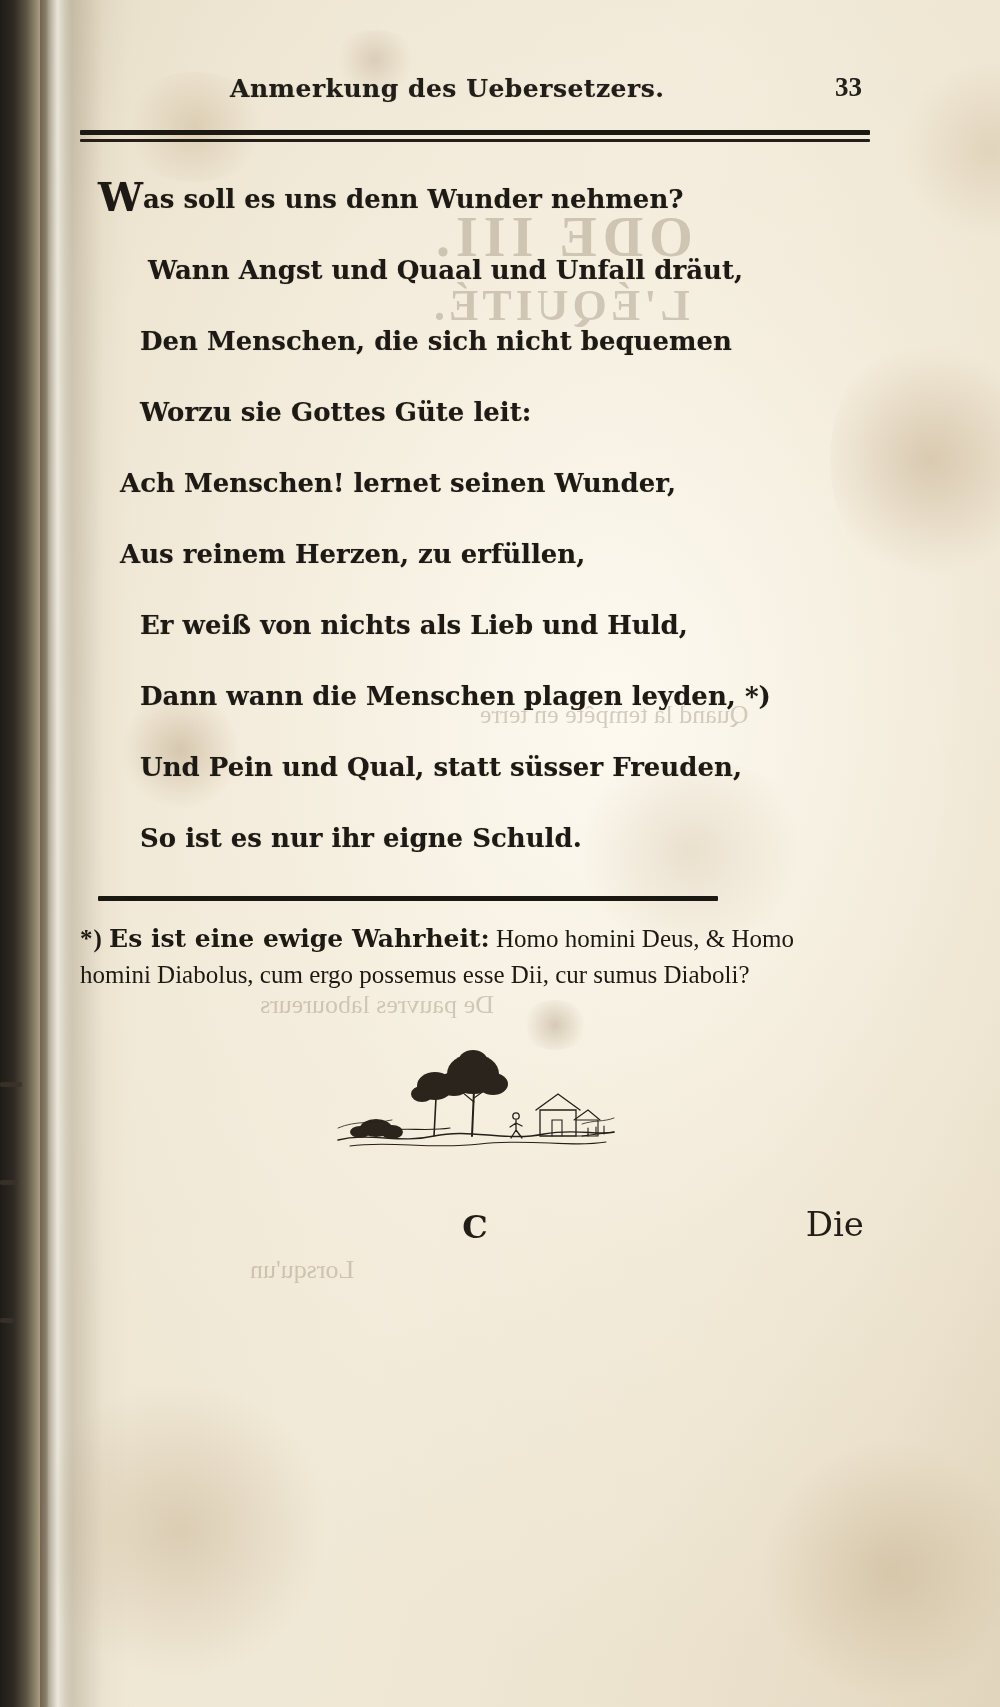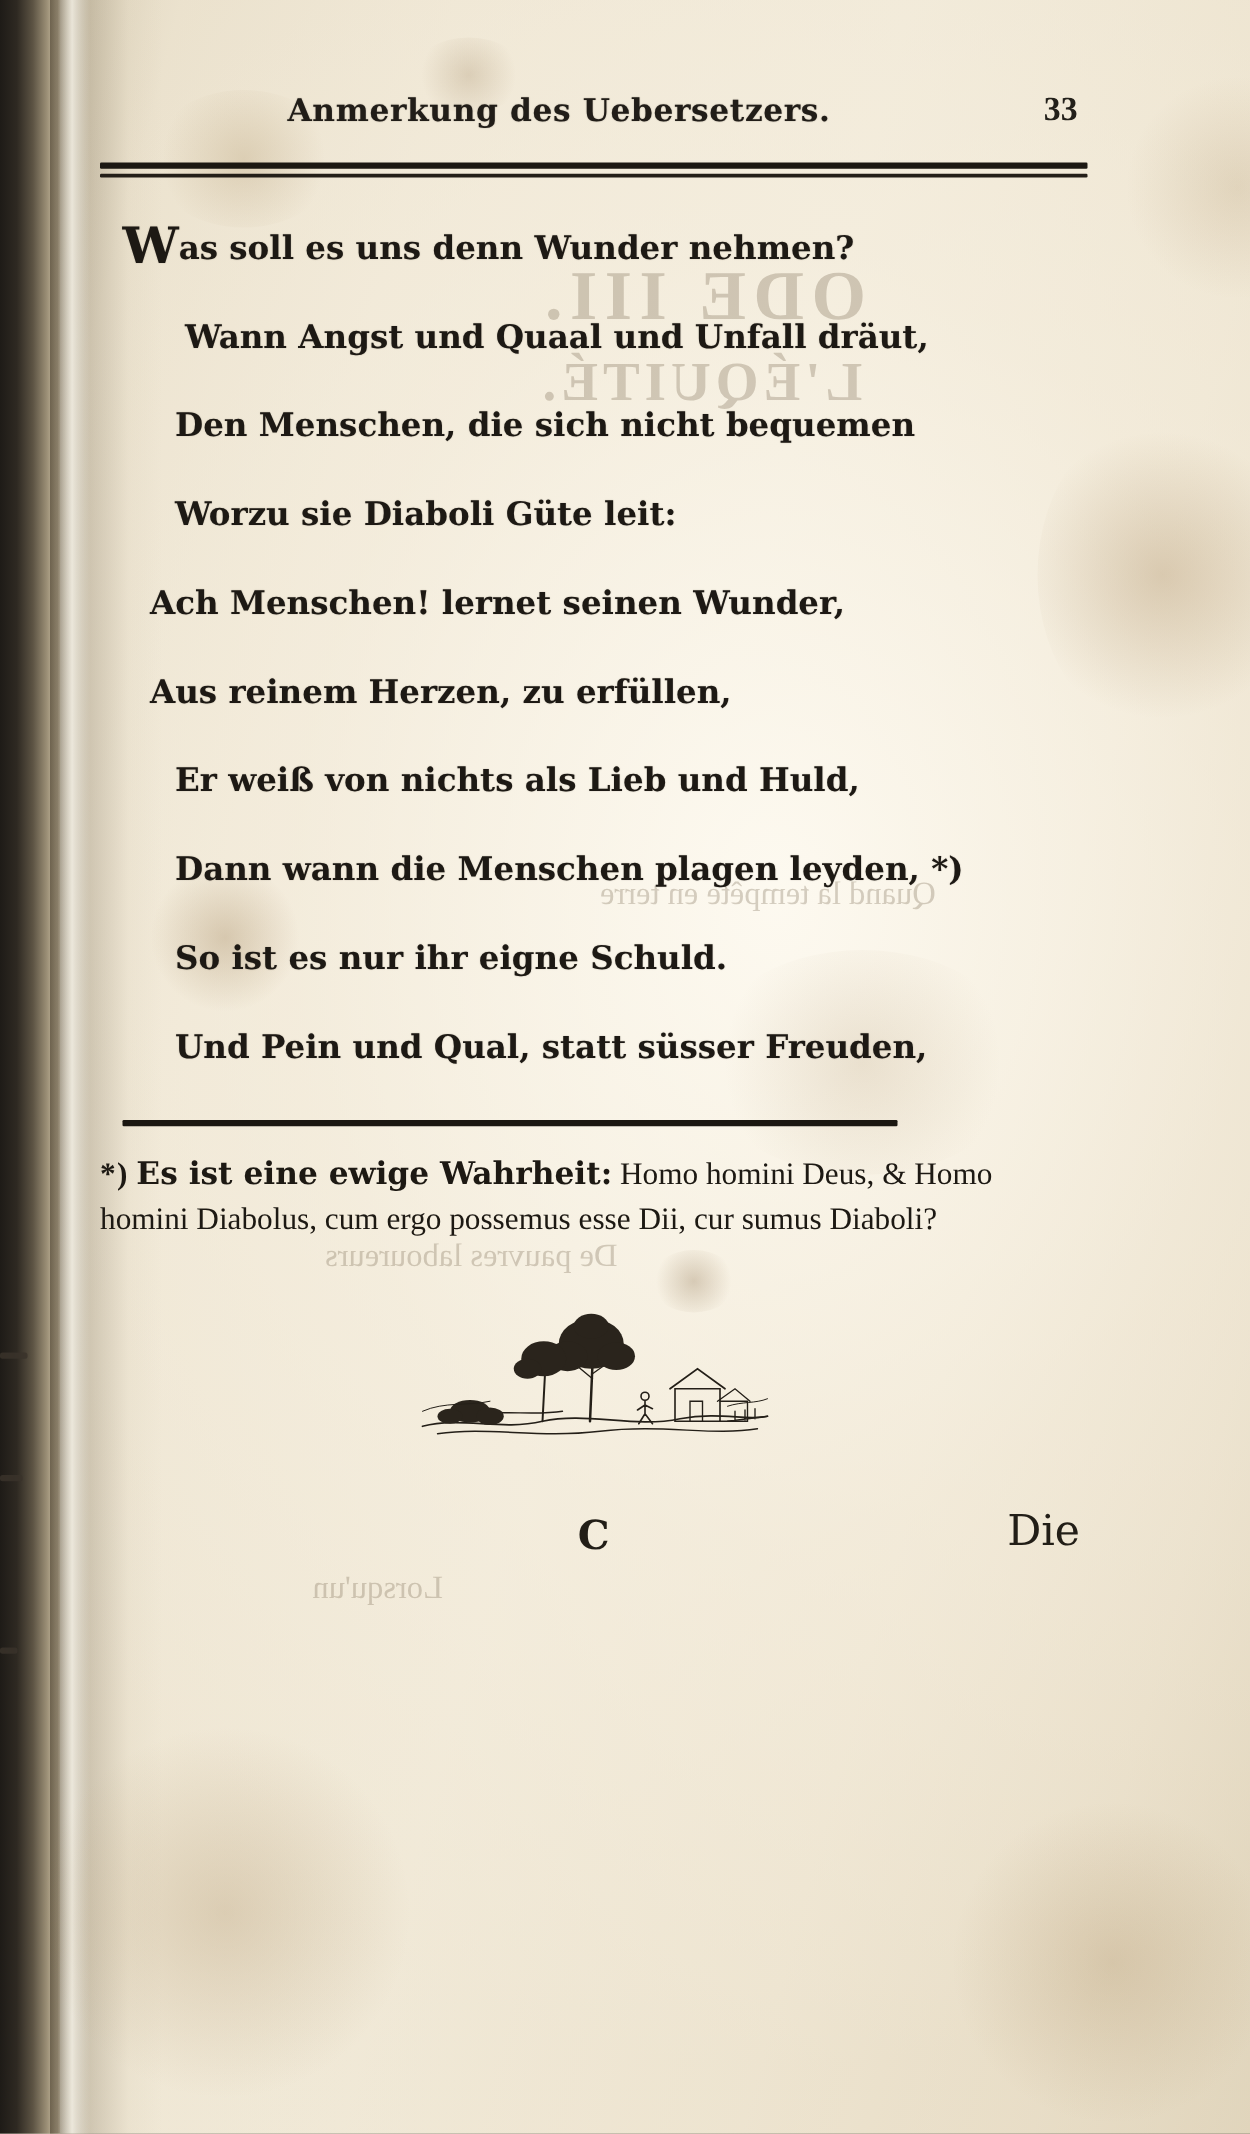--- a/index.html
+++ b/index.html
@@ -250,27 +250,27 @@
 
     <div class="rule-double">
       <div class="r1"></div>
       <div class="r2"></div>
     </div>
 
     <div class="poem">
       <div class="verse-line first"><span class="dropcap">W</span>as soll es uns denn Wunder nehmen?</div>
       <div class="verse-line indent">Wann Angst und Quaal und Unfall dräut,</div>
       <div class="verse-line indent2">Den Menschen, die sich nicht bequemen</div>
-      <div class="verse-line indent2">Worzu sie Diaboli Güte leit:</div>
+      <div class="verse-line indent2">Worzu sie Gottes Güte leit:</div>
       <div class="verse-line">Ach Menschen! lernet seinen Wunder,</div>
       <div class="verse-line">Aus reinem Herzen, zu erfüllen,</div>
       <div class="verse-line indent2">Er weiß von nichts als Lieb und Huld,</div>
       <div class="verse-line indent2">Dann wann die Menschen plagen leyden, *)</div>
+      <div class="verse-line indent2">Und Pein und Qual, statt süsser Freuden,</div>
       <div class="verse-line indent2">So ist es nur ihr eigne Schuld.</div>
-      <div class="verse-line indent2">Und Pein und Qual, statt süsser Freuden,</div>
     </div>
 
     <div class="rule-single"></div>
 
     <div class="footnote">
       <span class="fn-mark">*)</span>
       <span class="fraktur">Es ist eine ewige Wahrheit:</span>
       <span class="latin">Homo homini Deus, &amp; Homo homini Diabolus, cum ergo possemus esse Dii, cur sumus Diaboli?</span>
     </div>
 

